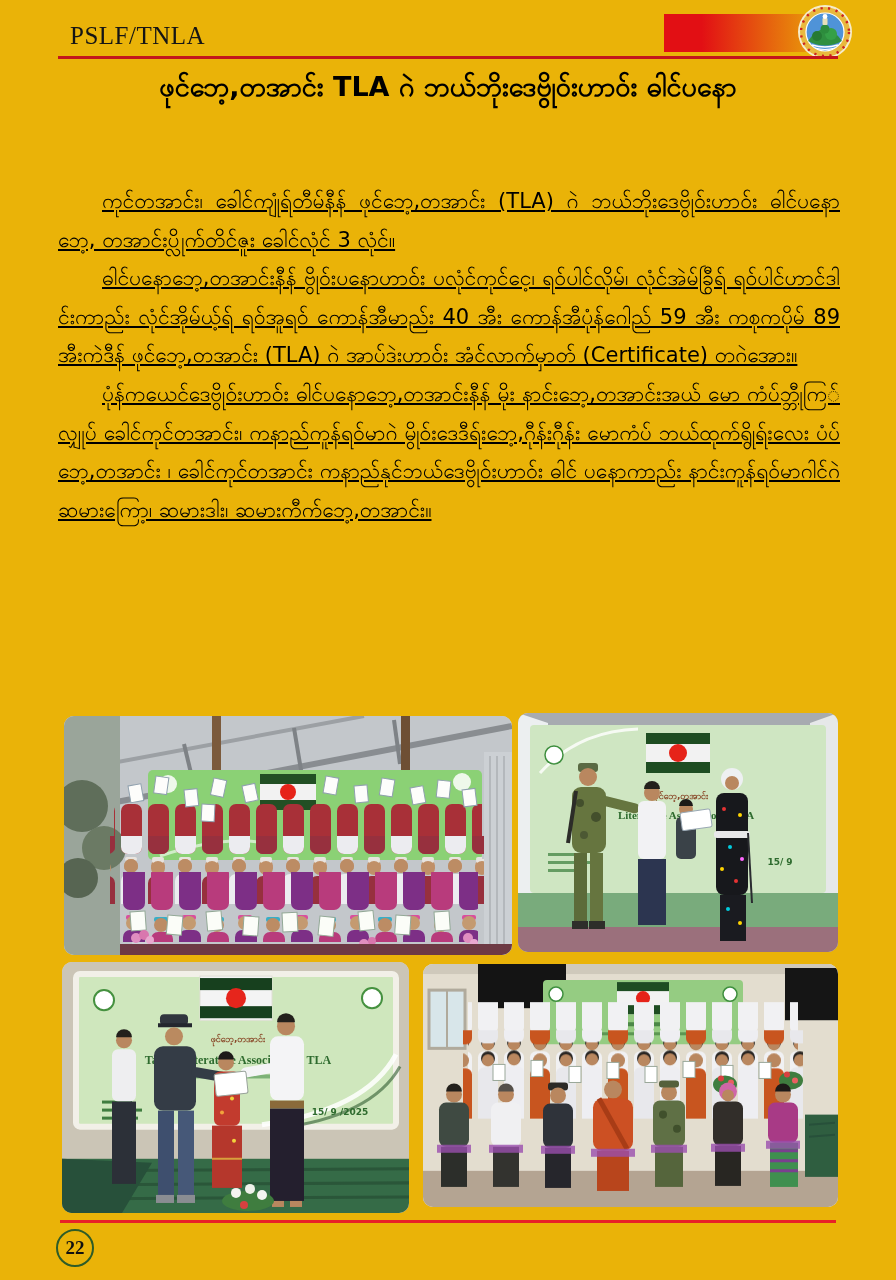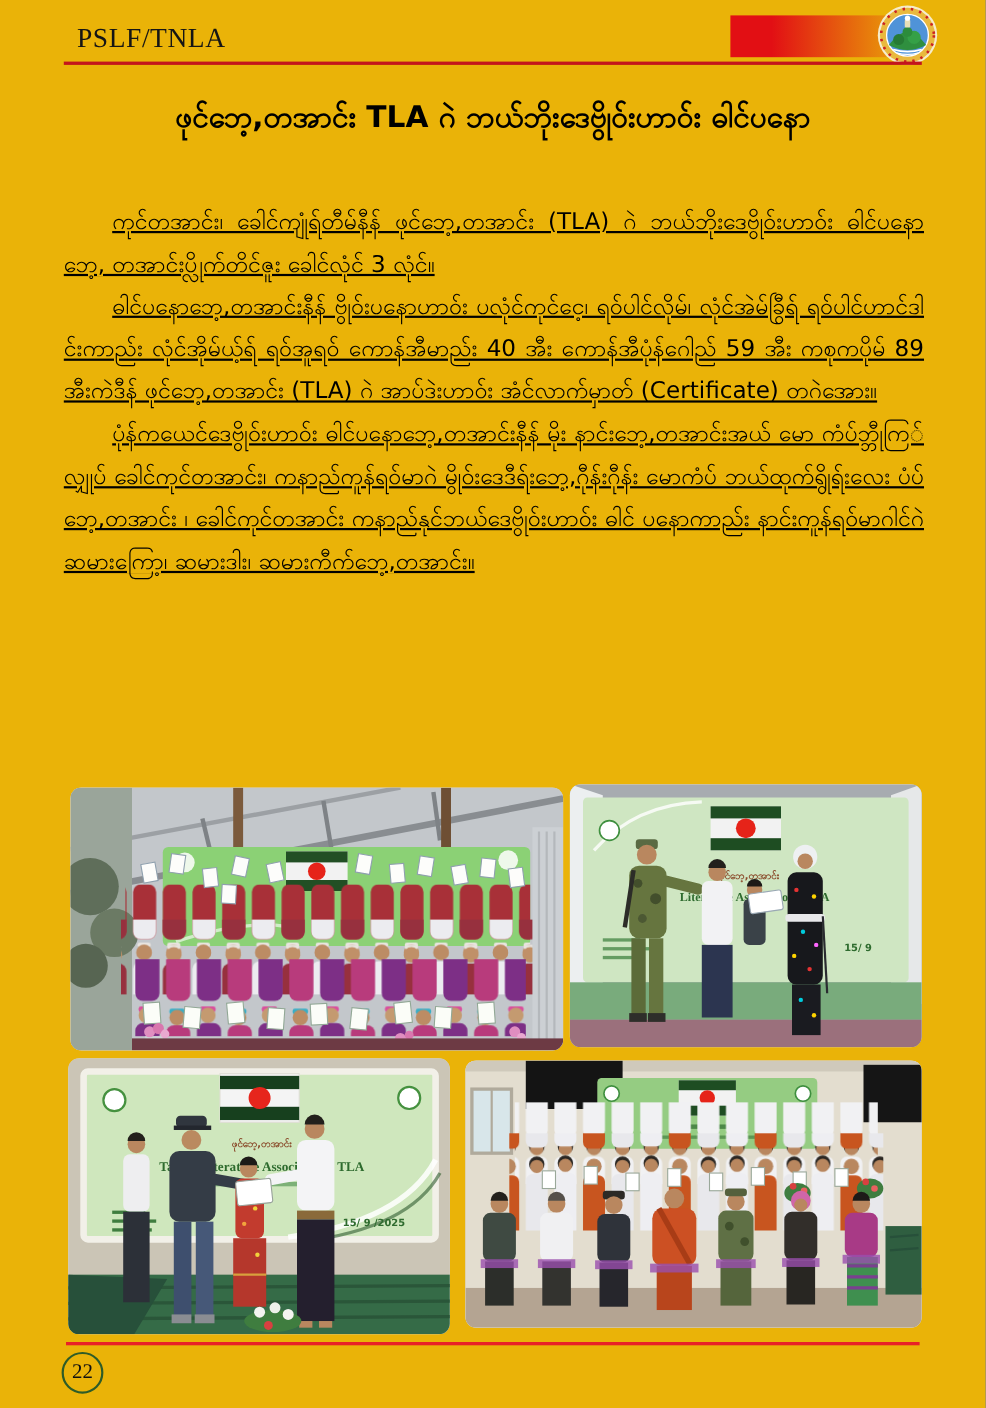--- a/index.html
+++ b/index.html
@@ -10,36 +10,36 @@
            font-size:25px;letter-spacing:.5px;color:#151515;}
   .hdr-dept{position:absolute;left:222px;top:26px;font-size:18px;font-weight:bold;color:#111;}
   .hdr-bar{position:absolute;left:664px;top:14px;width:170px;height:38px;
            background:linear-gradient(90deg,#e20f14 0%,#e20f14 22%,rgba(226,15,20,0) 100%);}
   .hdr-emblem{position:absolute;left:797px;top:4px;width:56px;height:56px;}
   .rule{position:absolute;height:3px;background:#c3151c;}
   .rule-top{left:58px;top:56px;width:780px;}
   .rule-bottom{left:60px;top:1220px;width:776px;background:#e82127;}
   
   .title{position:absolute;left:58px;top:66px;width:780px;text-align:center;
-         font-size:27px;font-weight:bold;line-height:41px;margin-top:20px;}
+         font-size:27px;font-weight:bold;line-height:41px;}
   .dateline{position:absolute;left:58px;top:149px;font-size:21px;}
   .body-text{position:absolute;left:58px;top:182px;width:782px;font-size:21px;
              line-height:38.6px;text-align:justify;text-decoration:underline;}
   .body-text p{margin:0;text-indent:44px;}
   
   .photo{position:absolute;overflow:hidden;border-radius:10px;background:#d8d8d8;}
   .photo svg{display:block;width:100%;height:100%;}
   .photo-1{left:64px;top:716px;width:448px;height:239px;}
   .photo-2{left:518px;top:713px;width:320px;height:239px;}
   .photo-3{left:62px;top:962px;width:347px;height:251px;}
   .photo-4{left:423px;top:964px;width:415px;height:243px;}
   
   .page-num{position:absolute;left:56px;top:1229px;width:34px;height:34px;border:2px solid #2e5c28;
             border-radius:50%;display:flex;align-items:center;justify-content:center;
-            font-family:"Liberation Serif",serif;font-weight:normal;font-size:19px;color:#111;}
+            font-family:"Liberation Serif",serif;font-weight:bold;font-size:19px;color:#111;}
   .bn-bur{font-size:9px;font-weight:bold;fill:#8a4a2a;}
   .bn-eng{font-family:"Liberation Serif",serif;font-weight:bold;fill:#2e6b2e;}
   .bn-date{font-size:9px;font-weight:bold;fill:#2e6b2e;}
 </style>
 </head>
 <body>
 
 <div class="page">
 
   <div class="hdr-org">PSLF/TNLA</div>

